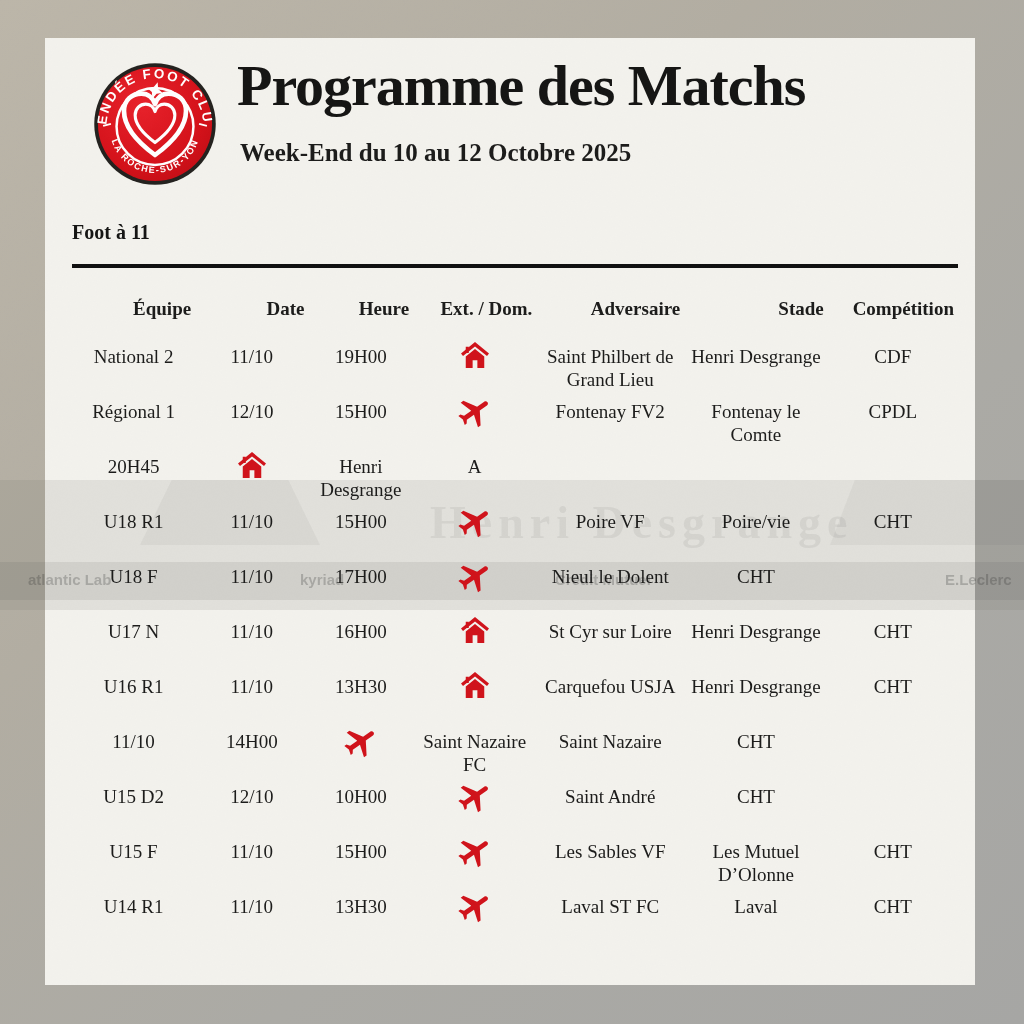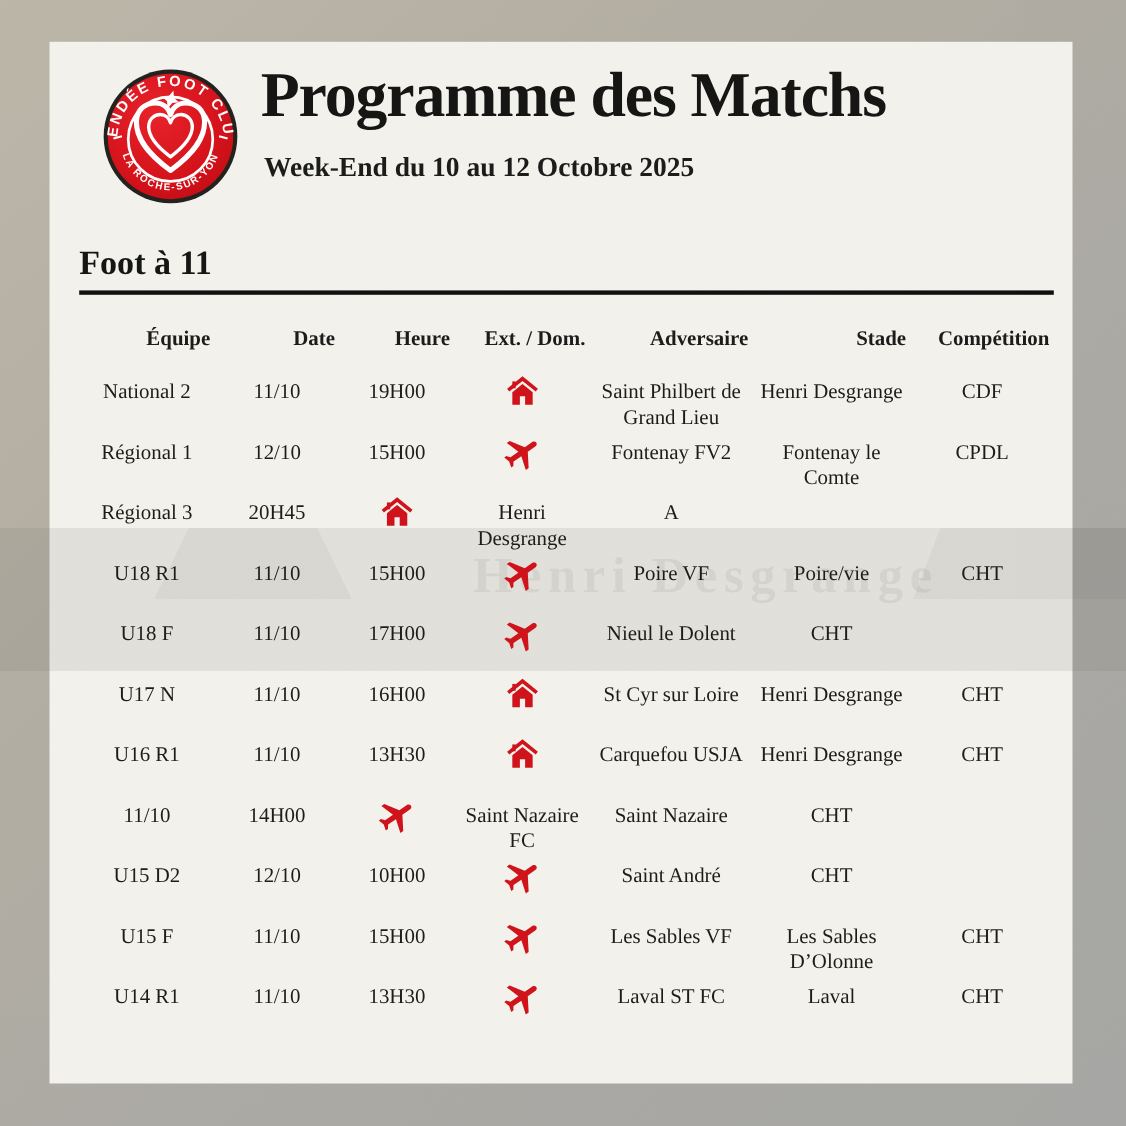--- a/index.html
+++ b/index.html
@@ -24,21 +24,21 @@
   .ad-strip span{position:absolute;top:9px;font-family:"Liberation Sans",sans-serif;
     font-size:15px;font-weight:bold;color:rgba(45,45,45,0.25);white-space:nowrap;}
   .ad1{left:28px;} .ad2{left:300px;} .ad3{left:555px;} .ad4{left:945px;}
   
   .content{position:absolute;inset:0;z-index:3;}
   .logo{position:absolute;left:93px;top:62px;width:124px;height:124px;}
   .title{position:absolute;left:237px;top:52px;font-size:58px;font-weight:bold;
     color:#141413;letter-spacing:-1px;white-space:nowrap;}
   .subtitle{position:absolute;left:240px;top:139px;font-size:25px;font-weight:bold;
     color:#1b1b1a;white-space:nowrap;}
-  .section-label{position:absolute;left:72px;top:221px;font-size:31px;font-weight:bold;
+  .section-label{position:absolute;left:72px;top:221px;font-size:20px;font-weight:bold;
     color:#141413;}
   .rule{position:absolute;left:72px;top:264px;width:886px;height:4px;background:#0f0f0f;}
   .table{position:absolute;left:72px;top:286px;width:886px;color:#1b1b1a;}
   .thead,.trow{display:grid;
     grid-template-columns:13.9% 12.8% 11.8% 13.9% 16.7% 16.2% 14.7%;}
   .thead{height:44px;align-items:center;}
   .hcell{font-size:19px;font-weight:bold;text-align:right;padding:0 4px;line-height:21px;}
   .trow{height:55px;align-items:start;}
   .cell{font-size:19px;text-align:center;line-height:23px;padding:15px 7px 0 7px;}
   .icon-cell{padding:0;display:flex;justify-content:center;}
@@ -64,20 +64,26 @@
       </symbol>
     </defs>
   </svg>
 
   <div class="card"></div>
 
   <div class="photo-band">
     <div class="band-shape s1"></div>
     <div class="band-shape s2"></div>
     <div class="ghost-text">Henri Desgrange</div>
+    <div class="ad-strip">
+      <span class="ad1">atlantic Lab</span>
+      <span class="ad2">kyriad</span>
+      <span class="ad3">Crédit Mutuel</span>
+      <span class="ad4">E.Leclerc</span>
+    </div>
   </div>
 
   <div class="content">
 
     <svg class="logo" viewBox="0 0 200 200">
       <defs>
         <radialGradient id="redg" cx="38%" cy="32%" r="80%">
           <stop offset="0%" stop-color="#e8212a"></stop>
           <stop offset="70%" stop-color="#d41019"></stop>
           <stop offset="100%" stop-color="#bf0c14"></stop>
@@ -142,21 +148,20 @@
           <svg class="ic-plane" width="38" height="38">
               <use href="#ic-plane-sym"></use>
             </svg>
         </div>
         <div class="cell">Fontenay FV2</div>
         <div class="cell">Fontenay le Comte</div>
         <div class="cell">CPDL</div>
       </div>
 
       <div class="trow">
-        <div class="cell">Régional 3</div>
         <div class="cell">20H45</div>
         <div class="cell icon-cell" data-venue="home">
           <svg class="ic-home" width="32" height="30">
               <use href="#ic-home-sym"></use>
             </svg>
 
         </div>
         <div class="cell">Henri Desgrange</div>
         <div class="cell">A</div>
       </div>
@@ -252,21 +257,21 @@
         <div class="cell">U15 F</div>
         <div class="cell">11/10</div>
         <div class="cell">15H00</div>
         <div class="cell icon-cell" data-venue="away">
 
           <svg class="ic-plane" width="38" height="38">
               <use href="#ic-plane-sym"></use>
             </svg>
         </div>
         <div class="cell">Les Sables VF</div>
-        <div class="cell">Les Sables D’Olonne</div>
+        <div class="cell">Les Mutuel D’Olonne</div>
         <div class="cell">CHT</div>
       </div>
 
       <div class="trow">
         <div class="cell">U14 R1</div>
         <div class="cell">11/10</div>
         <div class="cell">13H30</div>
         <div class="cell icon-cell" data-venue="away">
 
           <svg class="ic-plane" width="38" height="38">

